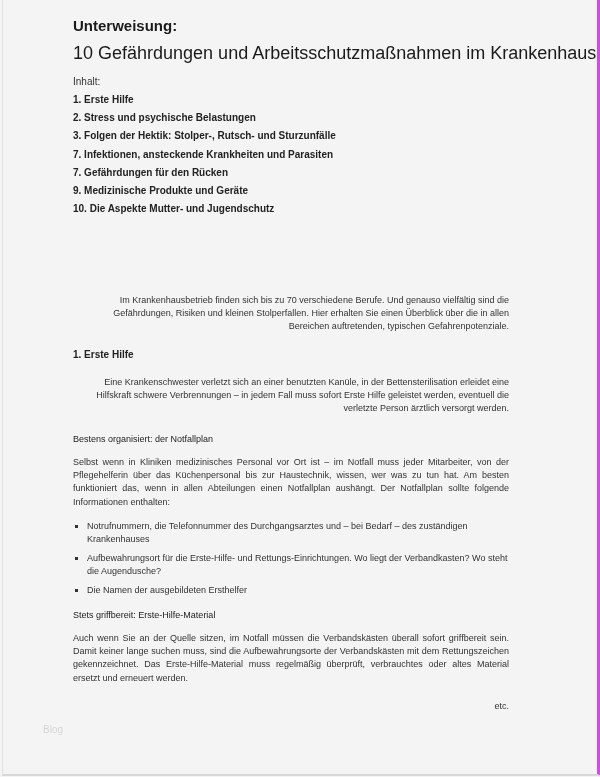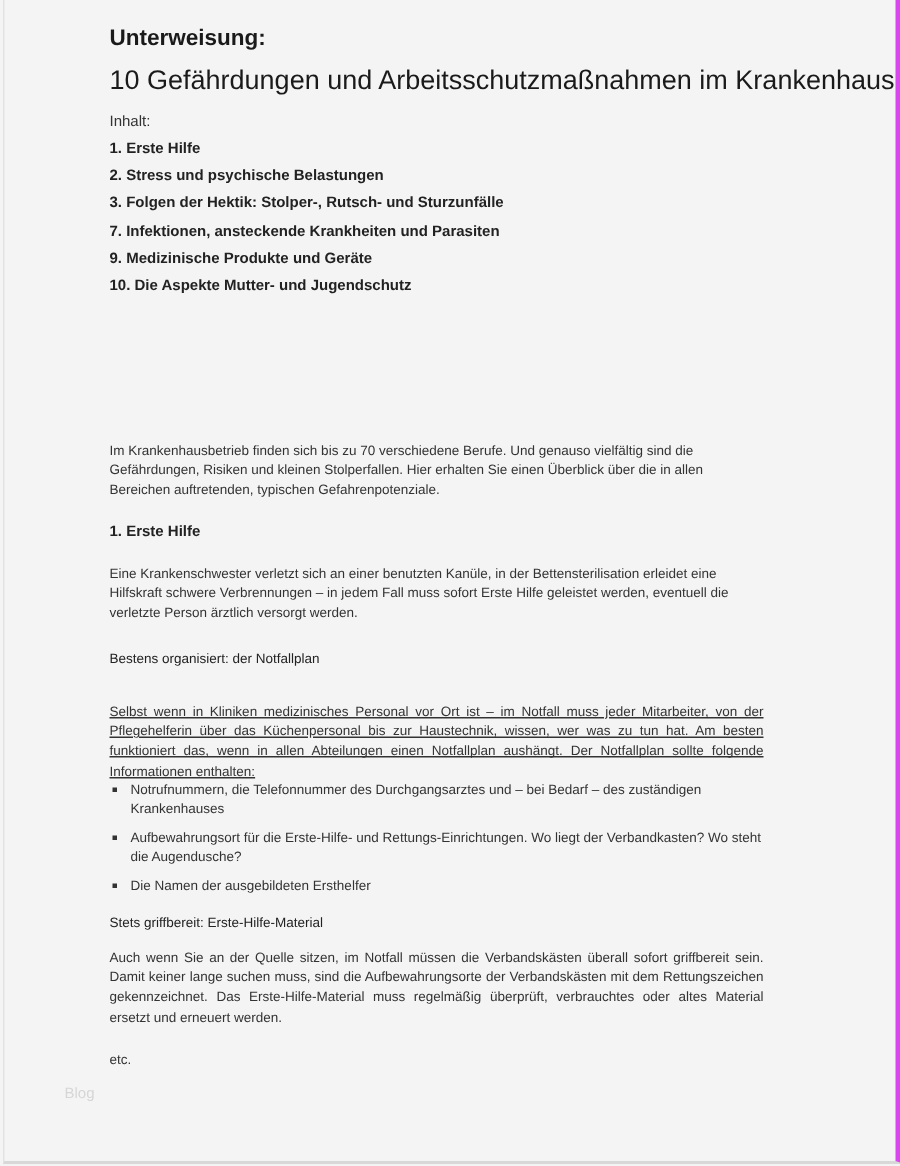--- a/index.html
+++ b/index.html
@@ -15,21 +15,21 @@
       border-left: 1px solid #e2e2e2; border-right: 6px solid #d946ef;
       border-bottom: 2px solid #d8d8d8;
       background: #f4f4f4;
     }
     .content { position: absolute; left: 70px; top: 0; width: 440px; }
     .title1 { position: absolute; top: 17px; left: 0; font-size: 15px; font-weight: bold; white-space: nowrap; }
     .title2 { position: absolute; top: 43px; left: 0; font-size: 18px; font-weight: normal; white-space: nowrap; }
     .inhalt { position: absolute; top: 76px; left: 0; font-size: 10px; color: #333; }
     .toc { position: absolute; top: 94px; left: 0; margin: 0; padding: 0; list-style: none; }
     .toc li { height: 18.2px; font-size: 10px; font-weight: bold; white-space: nowrap; color: #222; }
-    .p { position: absolute; left: 0; width: 436px; font-size: 9px; line-height: 13.2px; color: #333; }
+    .p { position: absolute; left: 0; width: 436px; font-size: 9px; line-height: 13.2px; color: #333; text-align: right; }
     .h { position: absolute; left: 0; font-size: 10px; font-weight: bold; color: #222; white-space: nowrap; }
     .h2 { position: absolute; left: 0; font-size: 9px; font-weight: normal; color: #222; white-space: nowrap; }
     .justify { text-align: justify; }
     .bullets { position: absolute; left: 0; top: 520px; width: 436px; margin: 0; padding: 0; list-style: none; }
     .bullets li { position: relative; padding-left: 14px; font-size: 9px; line-height: 13px; color: #333; margin-bottom: 6px; }
     .bullets li .dot { position: absolute; left: 2px; top: 5px; width: 3px; height: 3px; background: #333; }
     .watermark { position: absolute; left: 40px; top: 724px; font-size: 10px; color: #d6d6d6; }
   </style>
 </head>
 <body>
@@ -37,31 +37,32 @@
 <div class="page">
   <div class="content">
     <div class="title1">Unterweisung:</div>
     <div class="title2">10 Gefährdungen und Arbeitsschutzmaßnahmen im Krankenhaus</div>
     <div class="inhalt">Inhalt:</div>
     <ul class="toc">
       <li>1. Erste Hilfe</li>
       <li>2. Stress und psychische Belastungen</li>
       <li>3. Folgen der Hektik: Stolper-, Rutsch- und Sturzunfälle</li>
       <li>7. Infektionen, ansteckende Krankheiten und Parasiten</li>
+      <li>7. Gefährdungen für den Rücken</li>
       <li>9. Medizinische Produkte und Geräte</li>
       <li>10. Die Aspekte Mutter- und Jugendschutz</li>
     </ul>
 
     <div class="p" style="top:294px;">Im Krankenhausbetrieb finden sich bis zu 70 verschiedene Berufe. Und genauso vielfältig sind die Gefährdungen, Risiken und kleinen Stolperfallen. Hier erhalten Sie einen Überblick über die in allen Bereichen auftretenden, typischen Gefahrenpotenziale.</div>
 
     <div class="h" style="top:349px;">1. Erste Hilfe</div>
     <div class="p" style="top:376px;">Eine Krankenschwester verletzt sich an einer benutzten Kanüle, in der Bettensterilisation erleidet eine Hilfskraft schwere Verbrennungen – in jedem Fall muss sofort Erste Hilfe geleistet werden, eventuell die verletzte Person ärztlich versorgt werden.</div>
 
     <div class="h2" style="top:434px;">Bestens organisiert: der Notfallplan</div>
-    <div class="p justify" style="top:468px;text-decoration:underline;">Selbst wenn in Kliniken medizinisches Personal vor Ort ist – im Notfall muss jeder Mitarbeiter, von der Pflegehelferin über das Küchenpersonal bis zur Haustechnik, wissen, wer was zu tun hat. Am besten funktioniert das, wenn in allen Abteilungen einen Notfallplan aushängt. Der Notfallplan sollte folgende Informationen enthalten:</div>
+    <div class="p justify" style="top:456px;">Selbst wenn in Kliniken medizinisches Personal vor Ort ist – im Notfall muss jeder Mitarbeiter, von der Pflegehelferin über das Küchenpersonal bis zur Haustechnik, wissen, wer was zu tun hat. Am besten funktioniert das, wenn in allen Abteilungen einen Notfallplan aushängt. Der Notfallplan sollte folgende Informationen enthalten:</div>
 
     <ul class="bullets">
       <li><span class="dot"></span><span>Notrufnummern, die Telefonnummer des Durchgangsarztes und – bei Bedarf – des zuständigen Krankenhauses</span></li>
       <li><span class="dot"></span><span>Aufbewahrungsort für die Erste-Hilfe- und Rettungs-Einrichtungen. Wo liegt der Verbandkasten? Wo steht die Augendusche?</span></li>
       <li><span class="dot"></span><span>Die Namen der ausgebildeten Ersthelfer</span></li>
     </ul>
 
     <div class="h2" style="top:610px;">Stets griffbereit: Erste-Hilfe-Material</div>
     <div class="p justify" style="top:632px;">Auch wenn Sie an der Quelle sitzen, im Notfall müssen die Verbandskästen überall sofort griffbereit sein. Damit keiner lange suchen muss, sind die Aufbewahrungsorte der Verbandskästen mit dem Rettungszeichen gekennzeichnet. Das Erste-Hilfe-Material muss regelmäßig überprüft, verbrauchtes oder altes Material ersetzt und erneuert werden.</div>
 

